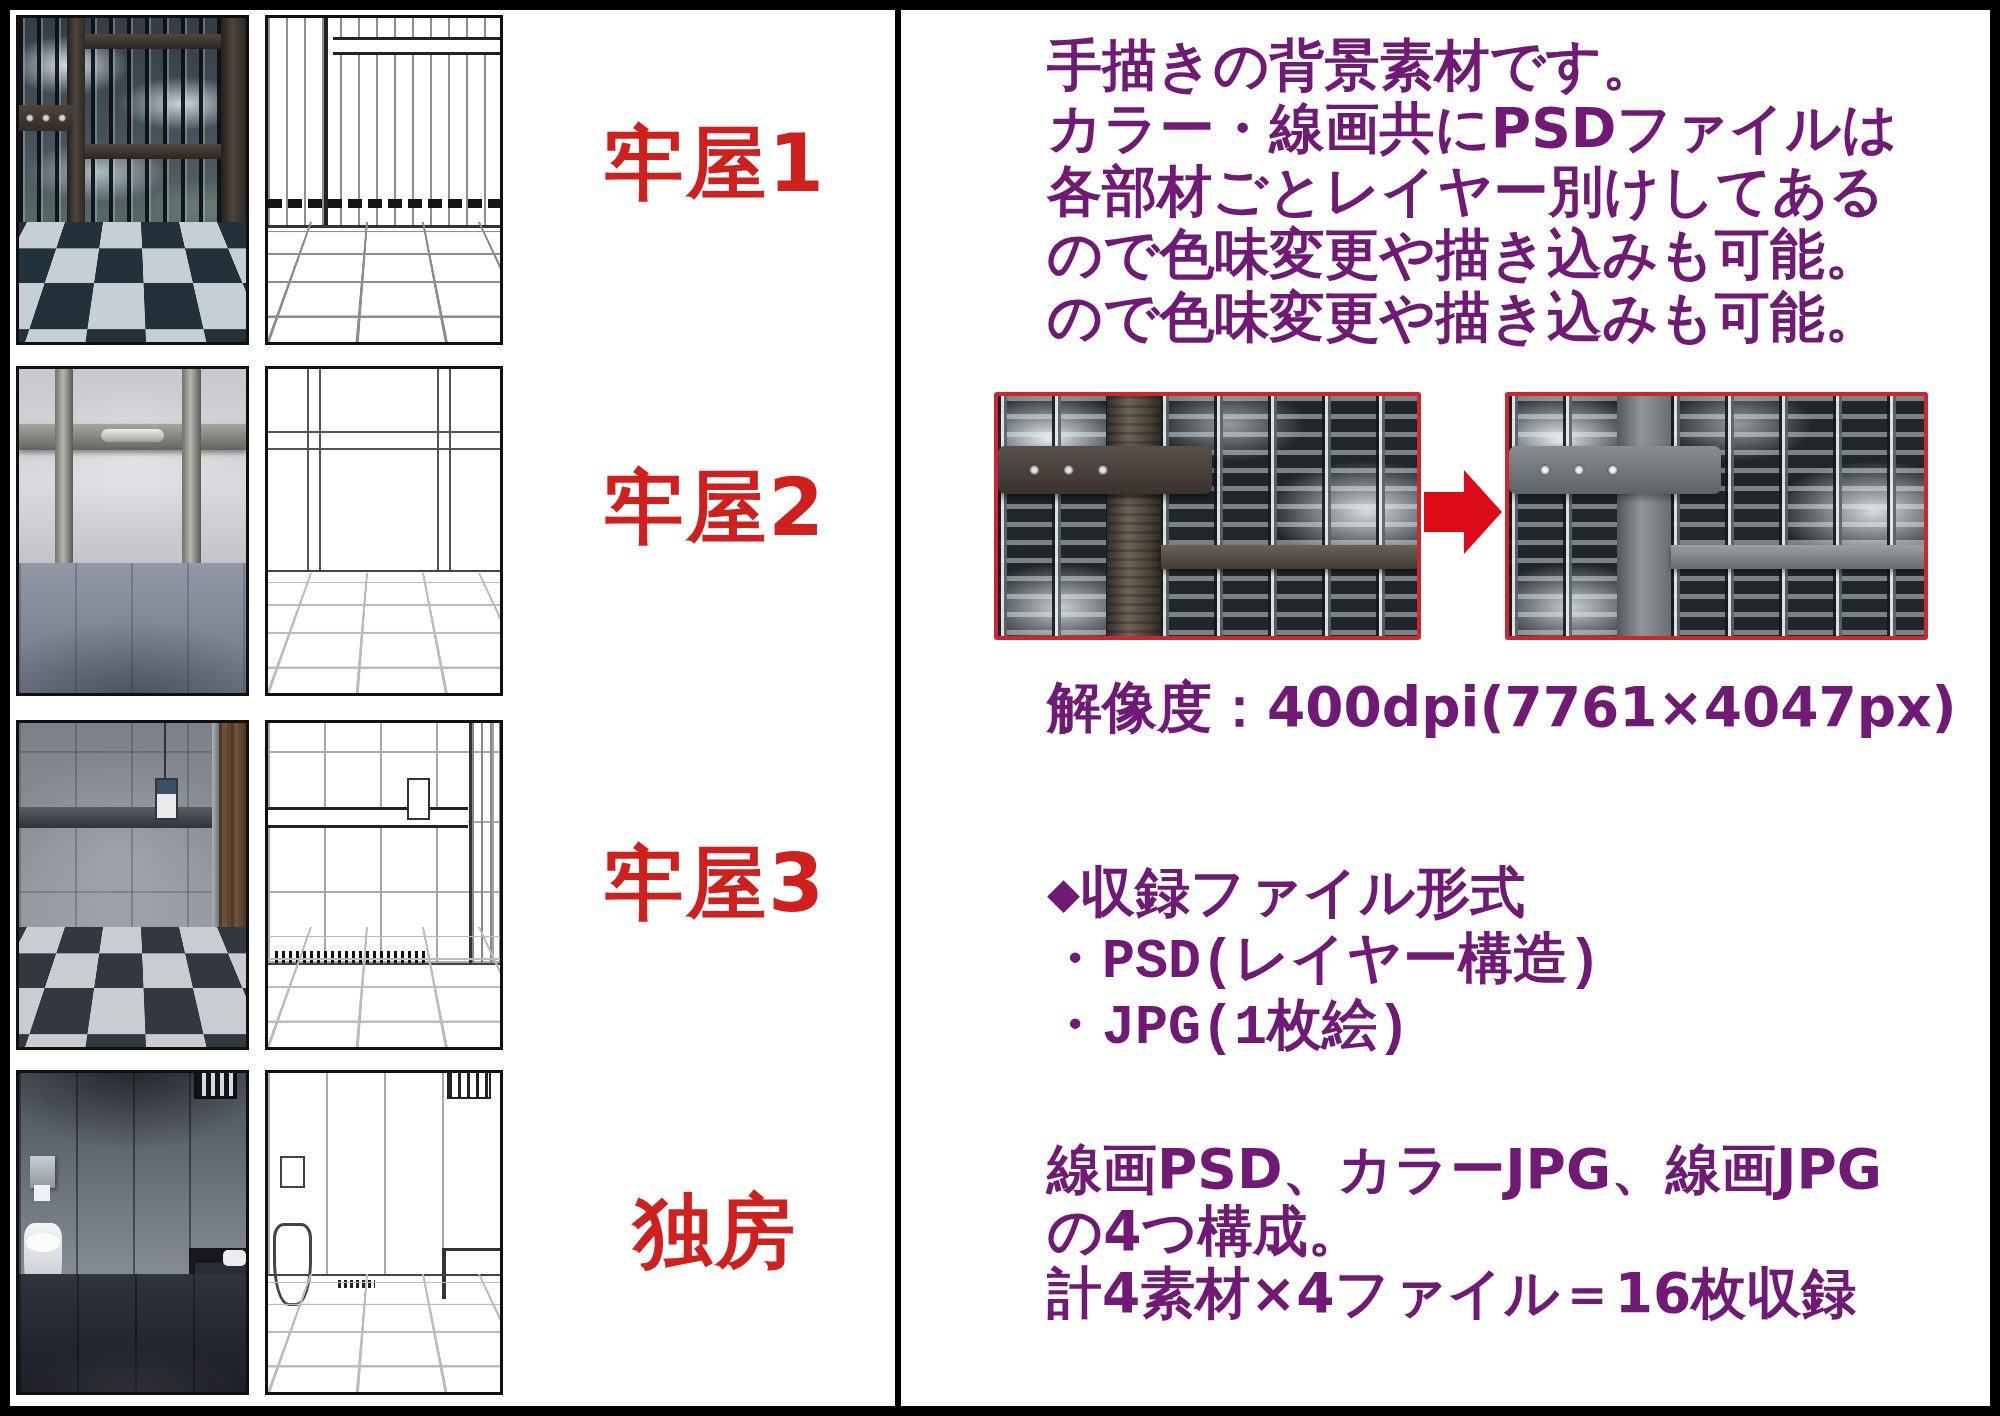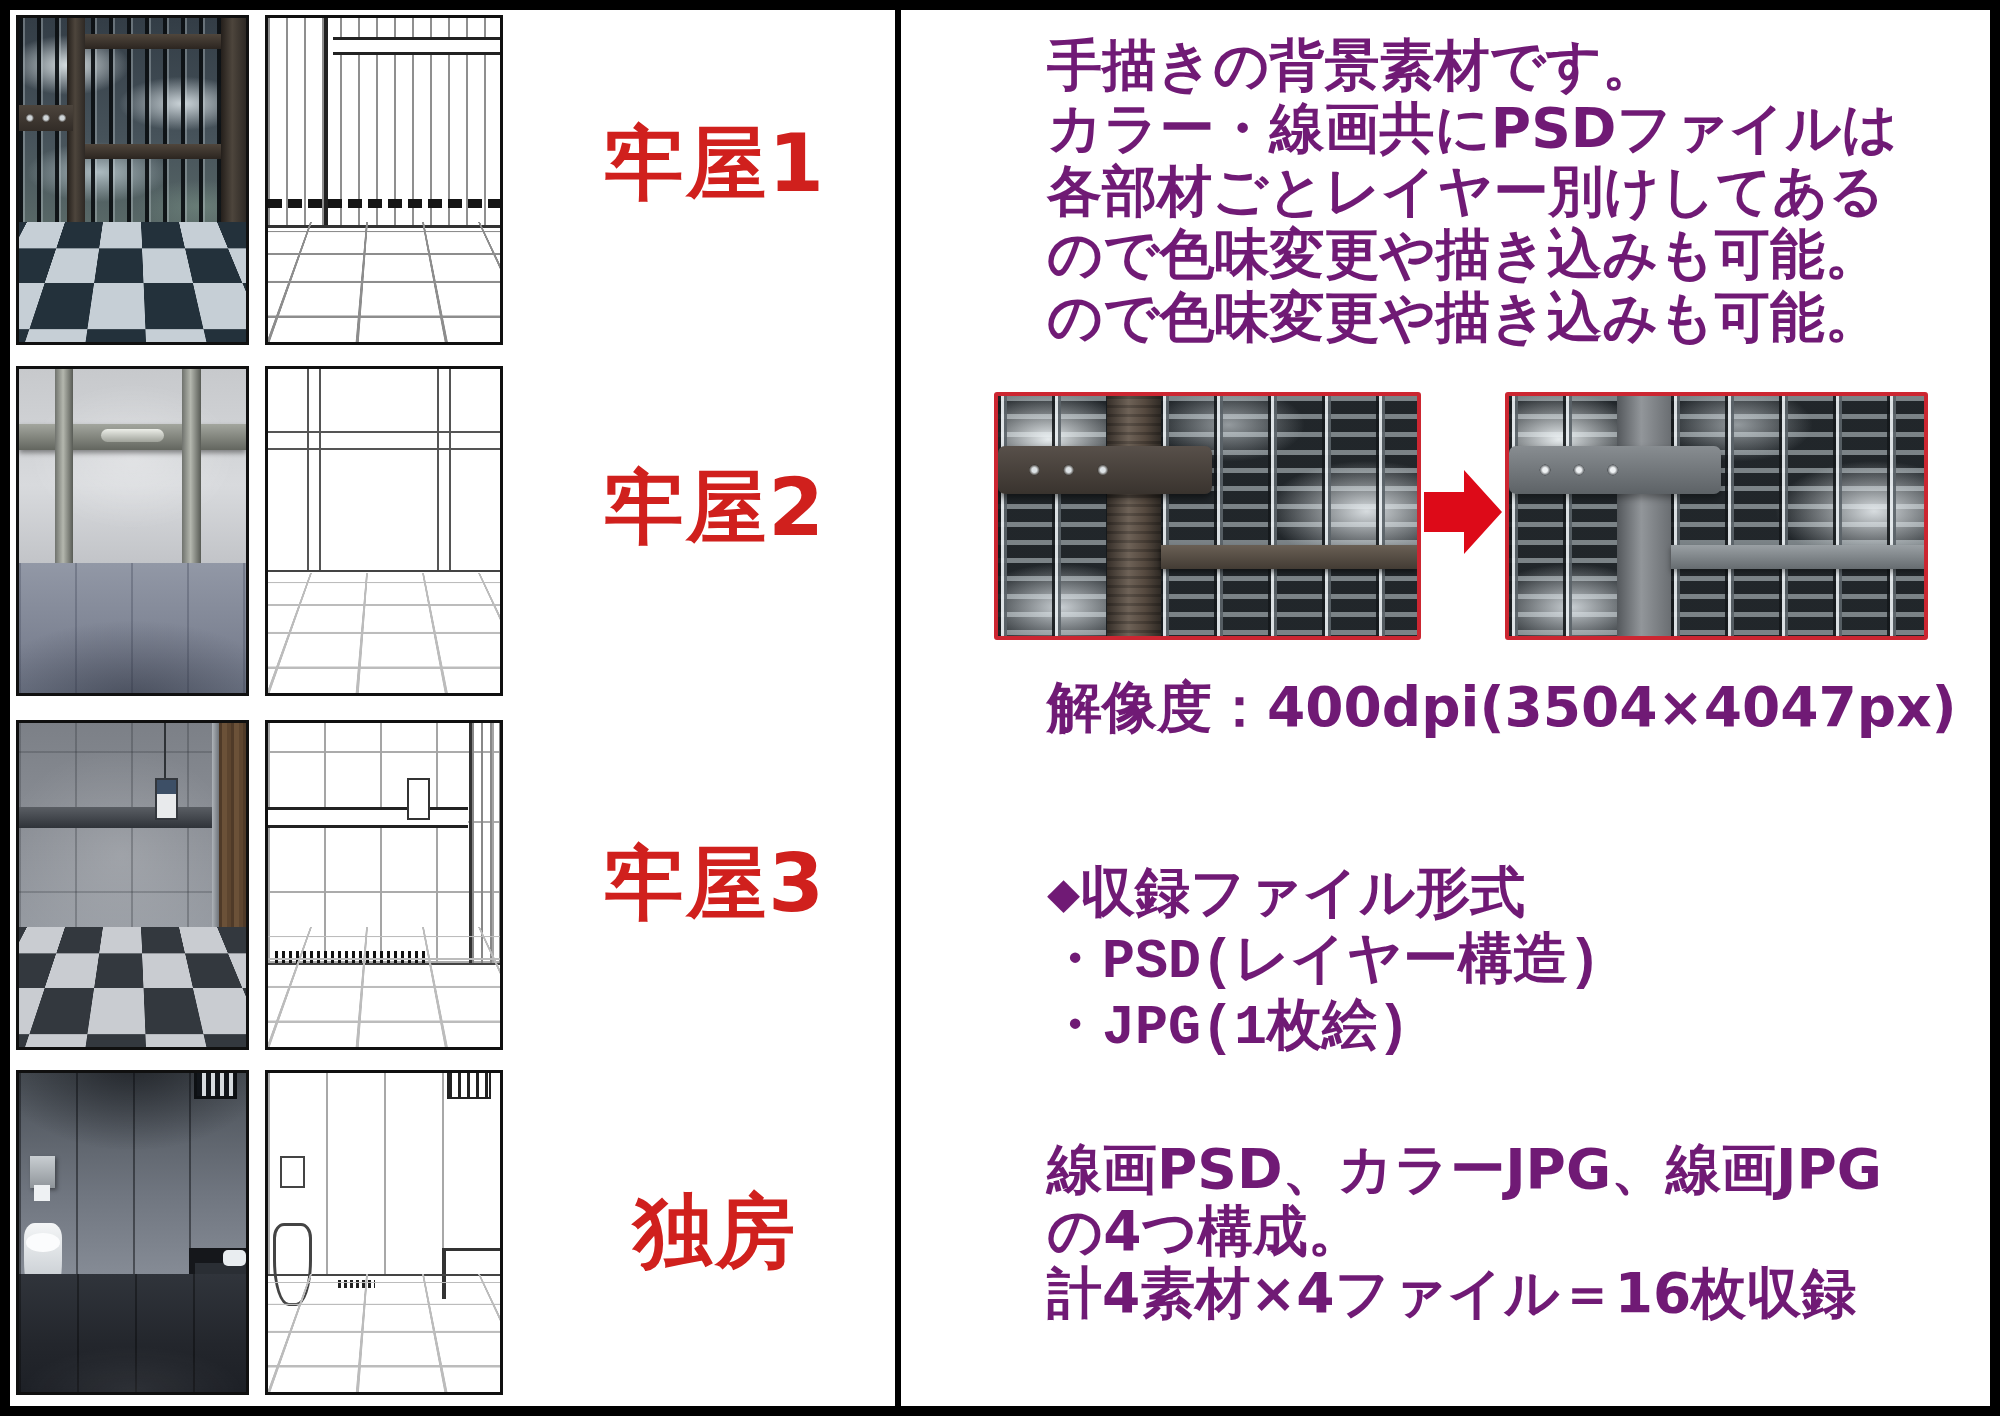--- a/index.html
+++ b/index.html
@@ -291,21 +291,21 @@
     </div>
     <div class="cmp cmp-off">
       <div class="cmp-slats"></div>
       <div class="cmp-vbars"></div>
       <div class="cmp-post"></div>
       <div class="cmp-plate"></div>
       <div class="cmp-rail"></div>
     </div>
 
     <div class="textblock size-block">
-      <div class="tline">解像度：400dpi(3504×4047px)</div>
+      <div class="tline">解像度：400dpi(7761×4047px)</div>
     </div>
 
     <div class="textblock format-block">
       <div class="tline">◆収録ファイル形式</div>
       <div class="tline">・PSD(レイヤー構造)</div>
       <div class="tline">・JPG(1枚絵)</div>
     </div>
 
     <div class="textblock comp-block">
       <div class="tline">線画PSD、カラーJPG、線画JPG</div>

